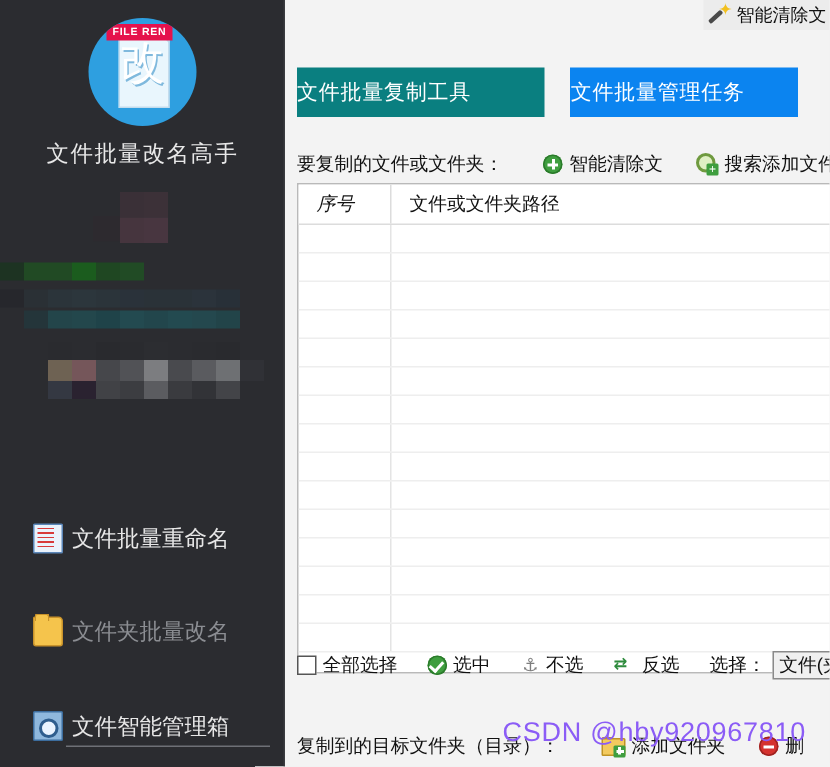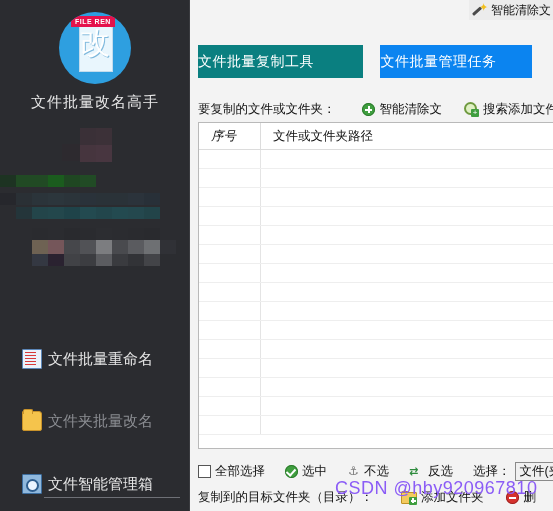--- a/index.html
+++ b/index.html
@@ -151,21 +151,21 @@
   .th.c1{width:62px;border-right:1px solid #dcdcdc;height:26px;line-height:26px;font-style:italic;}
   .th.c2{flex:1;height:26px;line-height:26px;}
   .tbody{position:relative;height:298px;}
   .trow{
     display:flex;height:19px;border-bottom:1px solid #eeeeee;box-sizing:border-box;
   }
   .td.c1{width:62px;border-right:1px solid #e4e4e4;box-sizing:border-box;}
   .td.c2{flex:1;}
 
   .selbar{
-    position:absolute;left:8px;top:460px;width:355px;height:22px;
+    position:absolute;left:8px;top:432px;width:355px;height:22px;
     display:flex;align-items:center;font-size:12.5px;color:#111;white-space:nowrap;
   }
   .selbar .item{display:flex;align-items:center;gap:4px;margin-right:20px;cursor:pointer;}
   .cbx{
     width:11px;height:11px;border:1px solid #555;background:#fff;flex:0 0 11px;
   }
   .ico-check{
     width:13px;height:13px;border-radius:50%;background:#3f9e3f;position:relative;flex:0 0 13px;
     box-shadow:0 0 0 1px #2b7a2b inset;
   }

